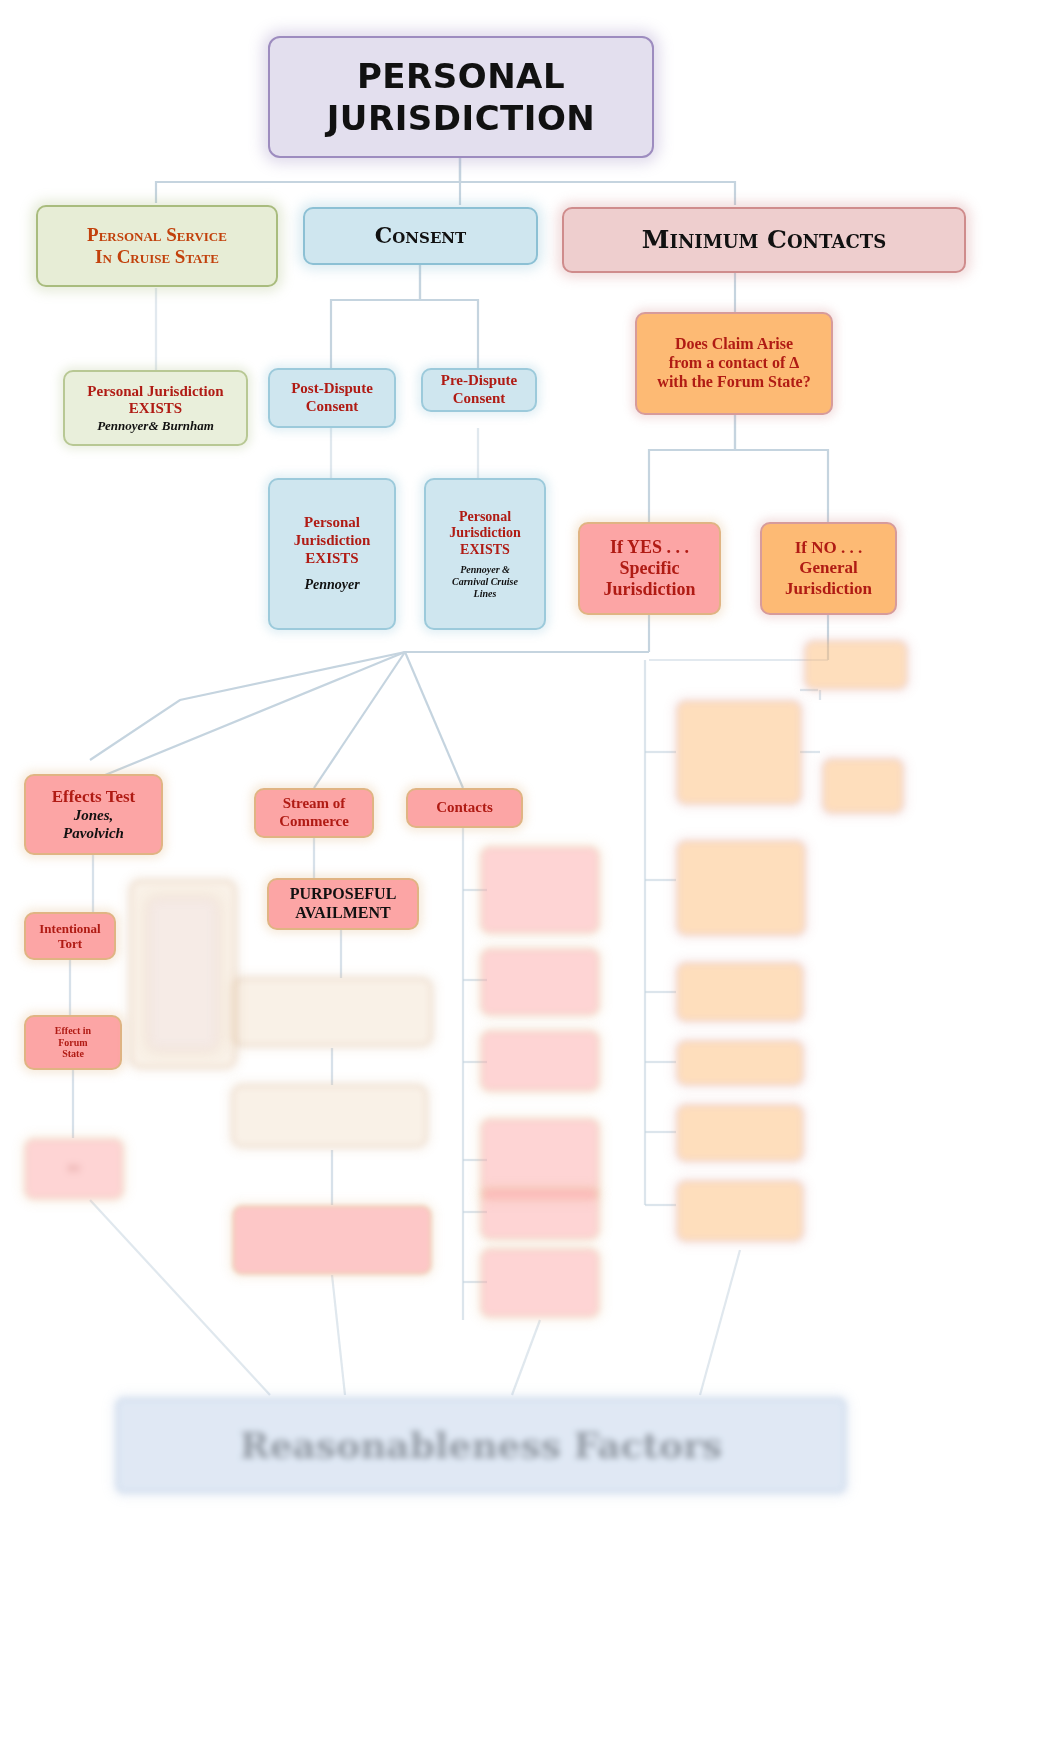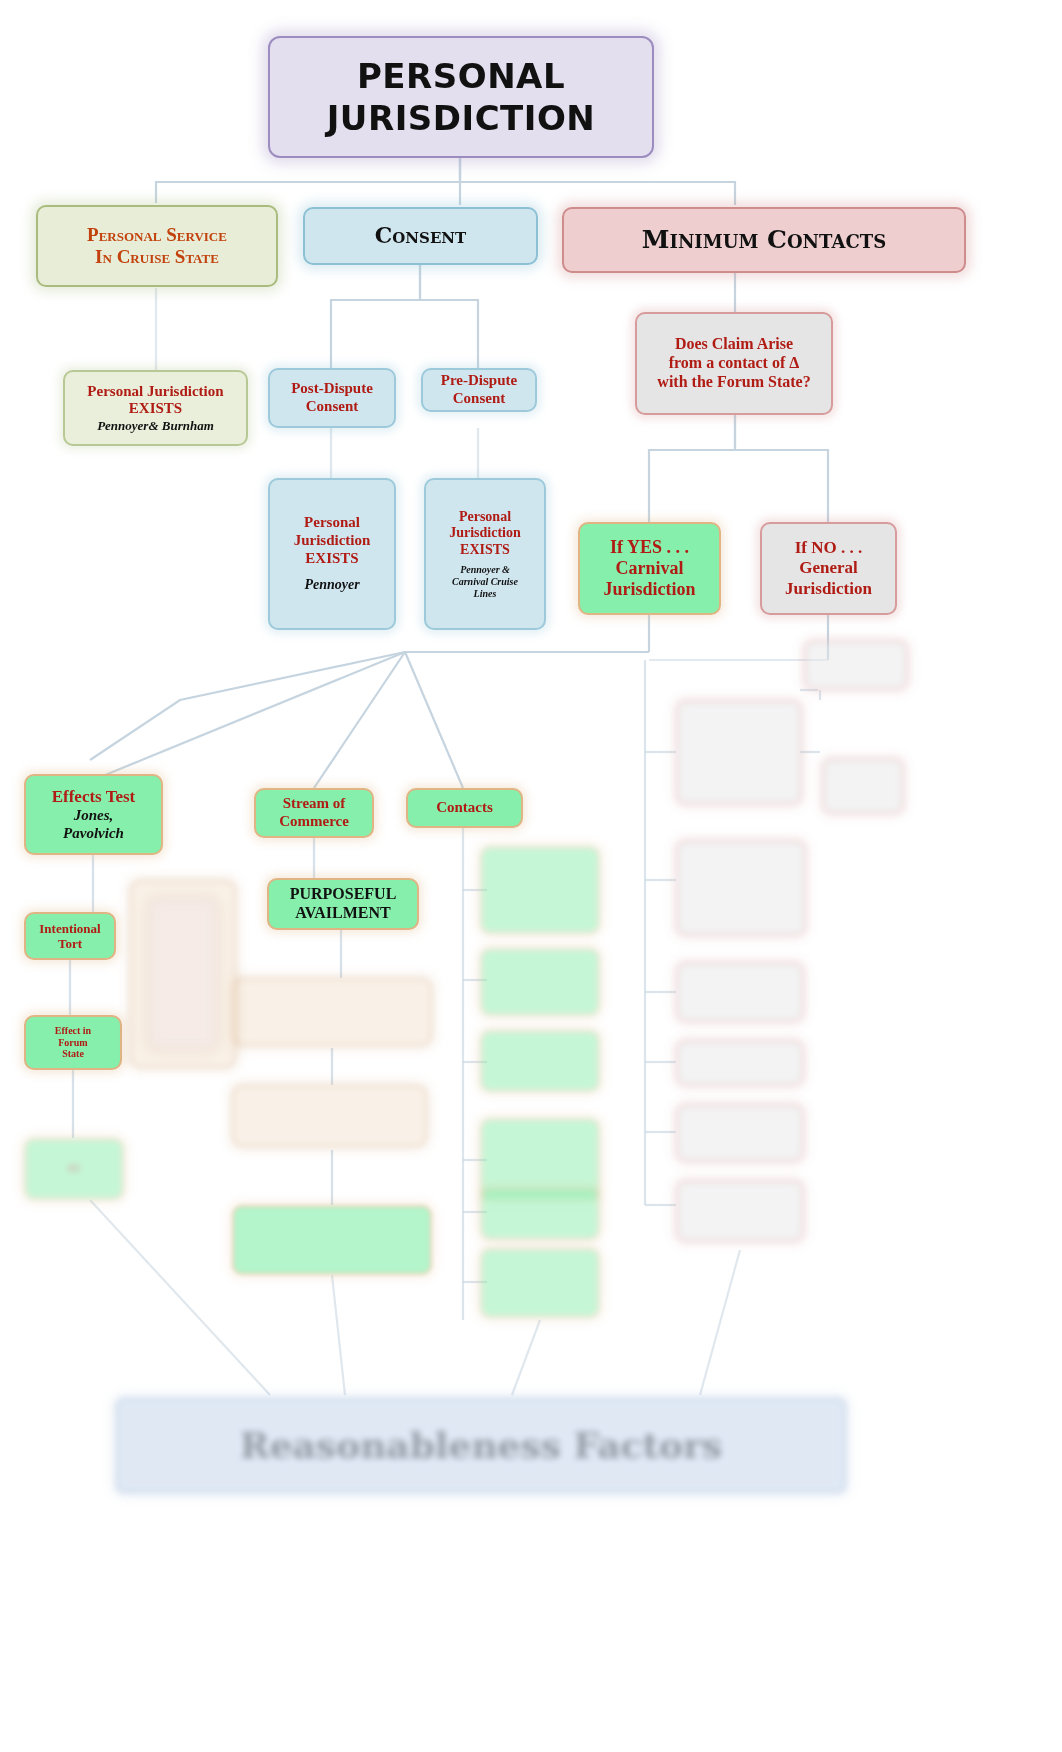--- a/index.html
+++ b/index.html
@@ -72,27 +72,27 @@
   
   .red-hdr {
     border:2px solid #cf8c8c; background:#eecece;
     box-shadow:0 0 12px 5px rgba(207,140,140,0.30);
   }
   .red-hdr .ln {
     font-family:"DejaVu Serif", serif; font-weight:bold;
     font-size:25px; color:#111; font-variant:small-caps;
   }
   .red-box {
-    border:2px solid #d79b9b; background:#e5e5e5;
+    border:2px solid #d79b9b; background:#fdba74;
     box-shadow:0 0 9px 4px rgba(207,140,140,0.24);
   }
 
   
   .tan-box {
-    border:2px solid #e0b483; background:#86efac;
+    border:2px solid #e0b483; background:#fca5a5;
     box-shadow:0 0 9px 4px rgba(224,180,131,0.26);
   }
   .tan-deep {
     border:2px solid #cfa47c; background:#f3e2ce;
     box-shadow:0 0 9px 4px rgba(207,164,124,0.30);
   }
 
   
   .bottom-box {
     border:2px solid #92aed4; background:#c6d6ec;
@@ -238,21 +238,21 @@
   </div>
 
   <div class="node red-box" style="left:635px; top:312px; width:198px; height:103px;">
     <span class="ln t-red fs16">Does Claim Arise</span>
     <span class="ln t-red fs16">from a contact of Δ</span>
     <span class="ln t-red fs16">with the Forum State?</span>
   </div>
 
   <div class="node tan-box" style="left:578px; top:522px; width:143px; height:93px;">
     <span class="ln t-red fs18">If YES . . .</span>
-    <span class="ln t-red fs18">Carnival</span>
+    <span class="ln t-red fs18">Specific</span>
     <span class="ln t-red fs18">Jurisdiction</span>
   </div>
 
   <div class="node red-box" style="left:760px; top:522px; width:137px; height:93px;">
     <span class="ln t-red fs17">If NO . . .</span>
     <span class="ln t-red fs17">General</span>
     <span class="ln t-red fs17">Jurisdiction</span>
   </div>
 
   <div class="node tan-box" style="left:24px; top:774px; width:139px; height:81px;">

